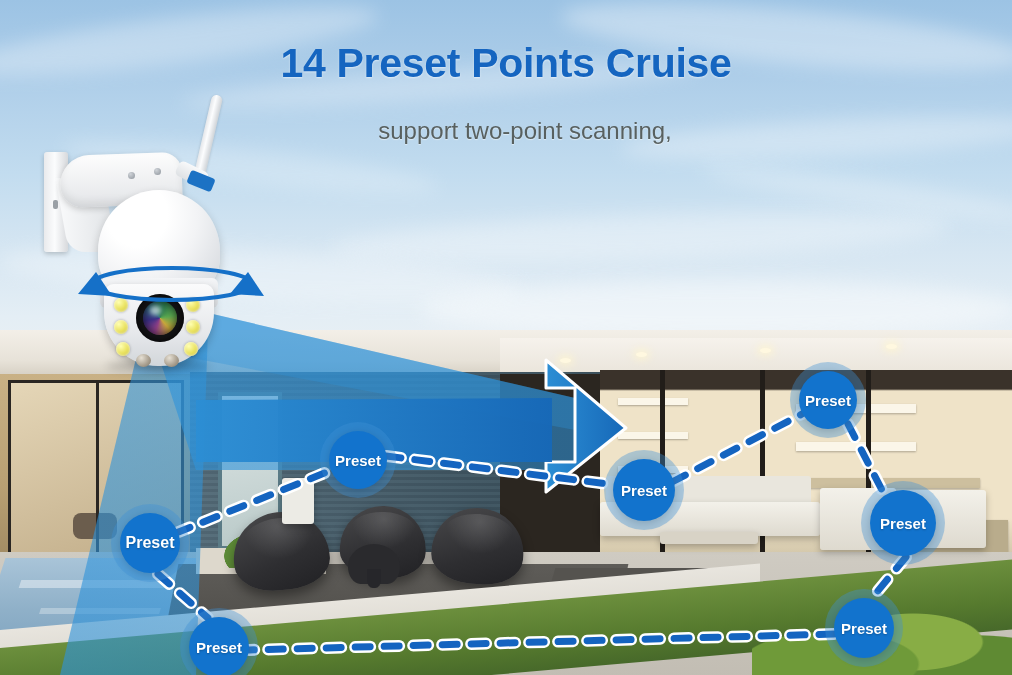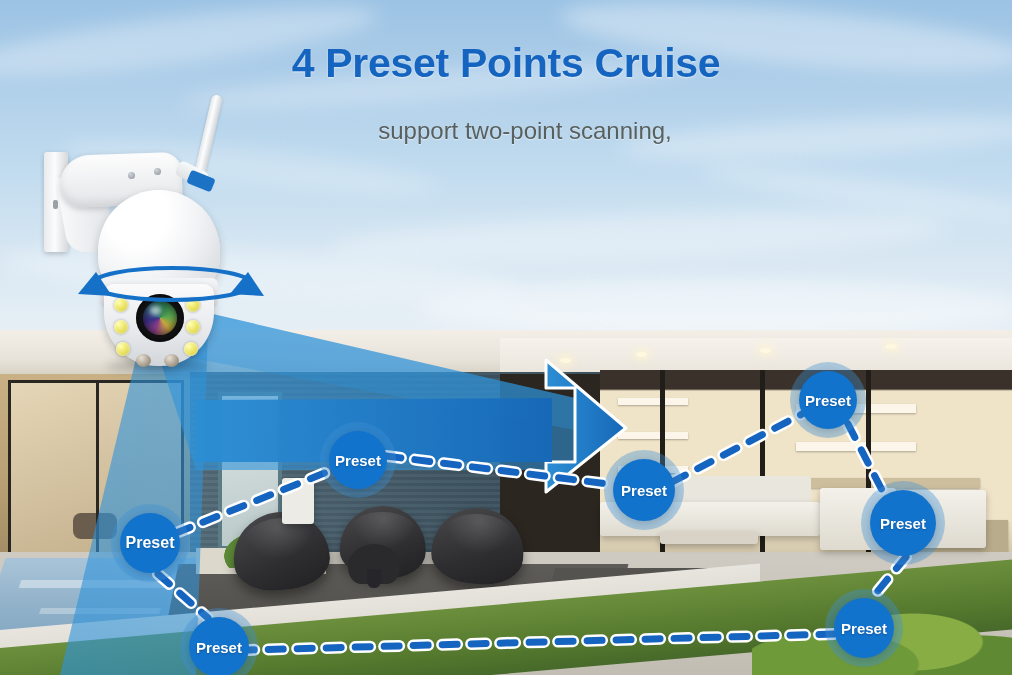--- a/index.html
+++ b/index.html
@@ -339,21 +339,21 @@
     <div class="lens-ring"></div>
     <div class="lens"></div>
   </div>
 
   <svg class="layer" viewBox="0 0 1012 675">
     <ellipse cx="172" cy="284" rx="80" ry="16" fill="none" stroke="#1570c8" stroke-width="4"></ellipse>
     <polygon points="96,272 78,294 112,296" fill="#1570c8"></polygon>
     <polygon points="248,272 230,294 264,296" fill="#1570c8"></polygon>
   </svg>
 
-  <div class="title">4 Preset Points Cruise</div>
+  <div class="title">14 Preset Points Cruise</div>
   <div class="sub">
     <span class="l1">support two-point scanning,</span>
   </div>
 
   <div class="layer" id="preset-layer">
       <div class="preset" style="left: 120px; top: 513px; width: 60px; height: 60px; background: rgb(18, 115, 205); color: rgb(255, 255, 255); box-shadow: rgba(64, 145, 214, 0.38) 0px 0px 0px 9px, rgba(0, 0, 0, 0.25) 0px 2px 8px;">
         <span style="font-size: 16px;">Preset</span>
       </div>
       <div class="preset" style="left: 329px; top: 431px; width: 58px; height: 58px; background: rgb(18, 115, 205); color: rgb(255, 255, 255); box-shadow: rgba(64, 145, 214, 0.38) 0px 0px 0px 9px, rgba(0, 0, 0, 0.25) 0px 2px 8px;">
         <span style="font-size: 15px;">Preset</span>

